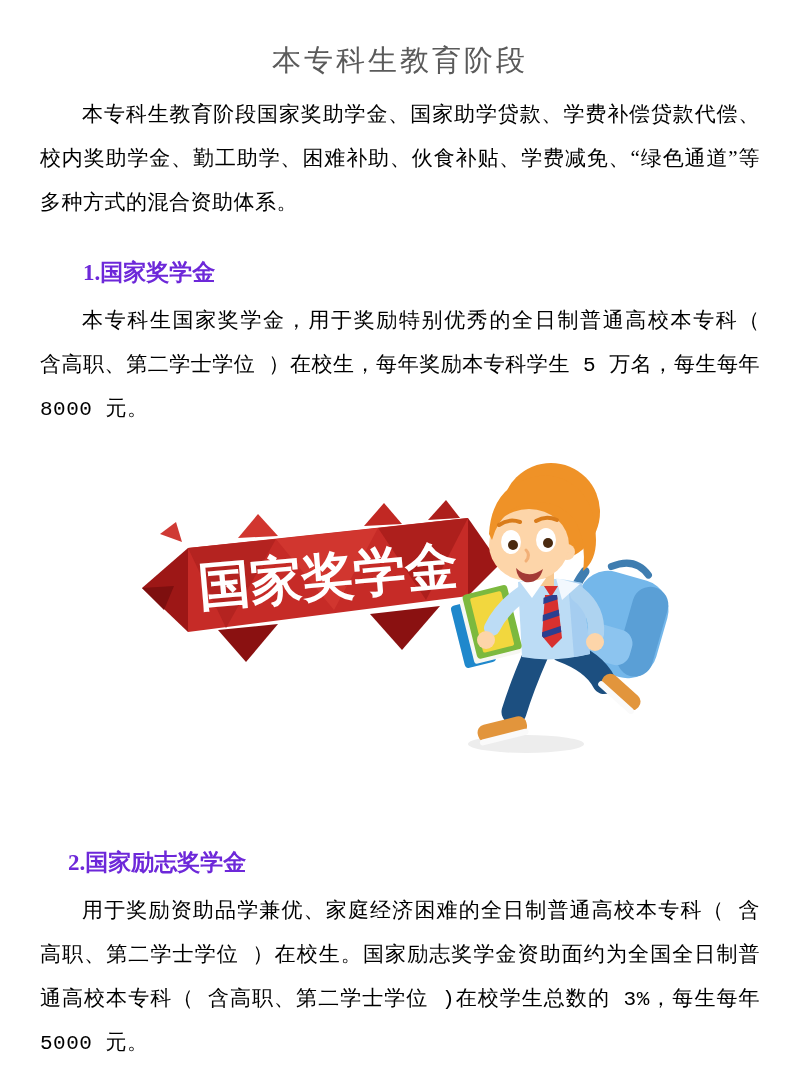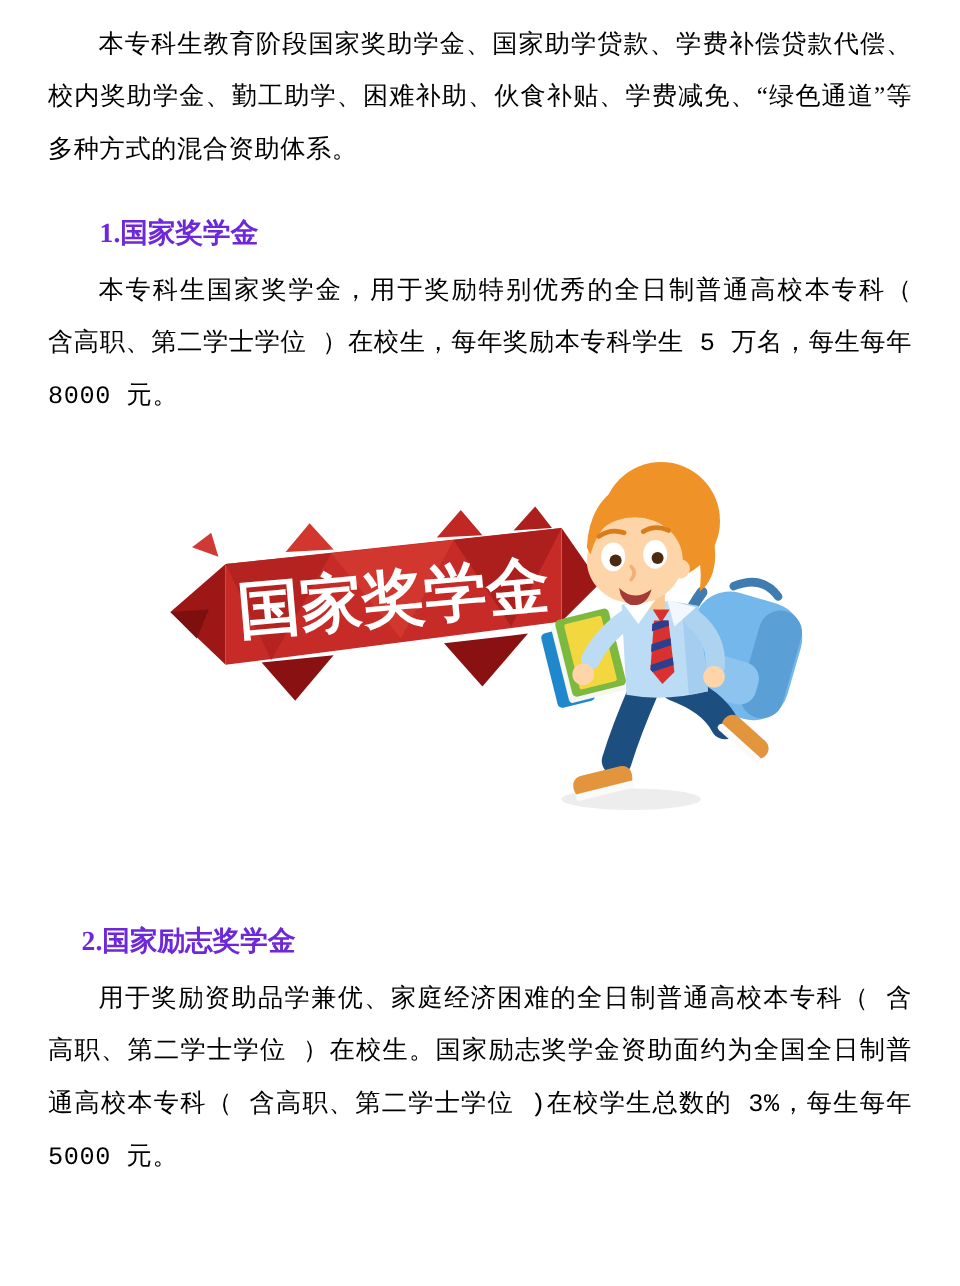--- a/index.html
+++ b/index.html
@@ -70,20 +70,21 @@
     font-family: "Liberation Sans", sans-serif;
     font-weight: bold;
   }
 </style>
 </head>
 <body>
 
 <div class="page">
 
 
+  <h2 class="subtitle">本专科生教育阶段</h2>
 
   <p class="body-text indent">本专科生教育阶段国家奖助学金、国家助学贷款、学费补偿贷款代偿、校内奖助学金、勤工助学、困难补助、伙食补贴、学费减免、“绿色通道”等多种方式的混合资助体系。</p>
 
   <h3 class="section-heading">1.国家奖学金</h3>
 
   <p class="body-text indent para-2">本专科生国家奖学金，用于奖励特别优秀的全日制普通高校本专科（ 含高职、第二学士学位 ）在校生，每年奖励本专科学生 5 万名，每生每年 8000 元。</p>
 
   <div class="illustration">
     <svg width="570" height="330" viewBox="0 0 570 330" xmlns="http://www.w3.org/2000/svg">
       <defs>

